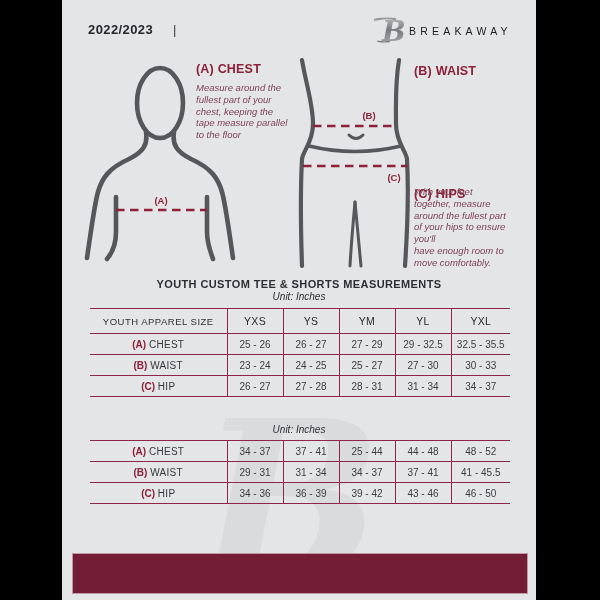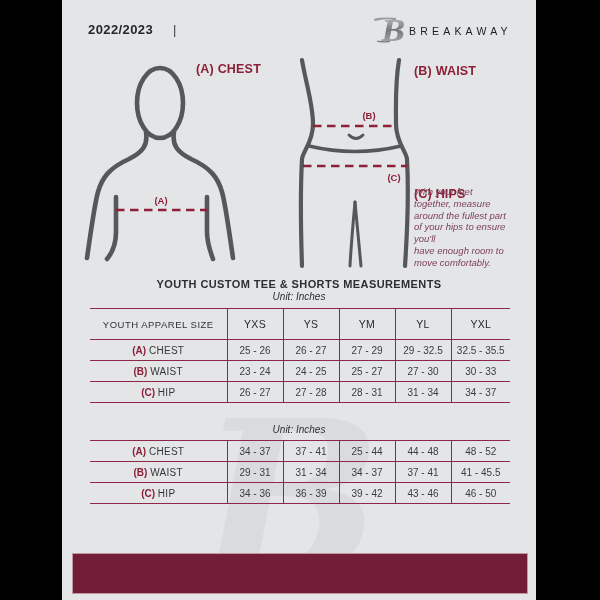--- a/index.html
+++ b/index.html
@@ -28,21 +28,21 @@
   
   .sec-title{position:absolute;left:0;width:474px;text-align:center;font-size:11px;font-weight:bold;
     letter-spacing:.4px;color:#2c2e31;}
   .sec-unit{position:absolute;left:0;width:474px;text-align:center;font-size:10px;font-style:italic;
     font-weight:500;color:#2c2e31;}
 
   
   table.size-table{position:absolute;left:28px;width:420px;border-collapse:collapse;table-layout:fixed;z-index:2;}
   table.size-table td{border-top:1.5px solid var(--line);height:21px;padding:0;text-align:center;
     font-size:10px;color:var(--tink);background:transparent;}
-  table.size-table tr.hrow td{height:31px;}
+  table.size-table tr.hrow td{height:25px;}
   table.size-table tr:last-child td{border-bottom:1.5px solid var(--line);}
   td.val{border-left:1.2px solid var(--line);}
   td.lbl{text-align:left;padding-left:12px;}
   tr.hrow td.lbl{font-size:9.5px;letter-spacing:.5px;color:#2f3134;}
   tr.hrow td.val{font-weight:normal;font-size:10.5px;color:#28292c;letter-spacing:.3px;}
   .mk{color:#8c2038;font-weight:bold;}
   .rlabel{color:#34363a;letter-spacing:.3px;}
 
   .watermark{position:absolute;left:138px;top:392px;font-size:215px;line-height:215px;
     font-family:"DejaVu Serif",serif;font-style:italic;font-weight:bold;
@@ -96,20 +96,25 @@
         <path d="M 60 146 C 58 168, 56 190, 55 210" stroke-width="3"></path>
         <path d="M 60 146 C 62 168, 64 190, 66 210" stroke-width="3"></path>
       </g>
       <line x1="18" y1="70" x2="101" y2="70" stroke="#8e2038" stroke-width="2.6" stroke-dasharray="8.5 5.5"></line>
       <text x="74" y="63" text-anchor="middle" font-size="9.5" font-weight="bold" fill="#8e2038">(B)</text>
       <line x1="8" y1="110" x2="112" y2="110" stroke="#8e2038" stroke-width="2.6" stroke-dasharray="8.5 5.5"></line>
       <text x="99" y="125" text-anchor="middle" font-size="9.5" font-weight="bold" fill="#8e2038">(C)</text>
     </svg>
 
     <div class="guide-h" style="left:134px;top:62px;">(A) CHEST</div>
+    <div class="guide-p" style="left:134px;top:82px;width:120px;">Measure around the
+fullest part of your
+chest, keeping the
+tape measure parallel
+to the floor</div>
 
     <div class="guide-h" style="left:352px;top:64px;">(B) WAIST</div>
 
     <div class="guide-h" style="left:352px;top:158px;margin-top:29px;">(C) HIPS</div>
     <div class="guide-p" style="left:352px;top:186px;width:120px;">With your feet
 together, measure
 around the fullest part
 of your hips to ensure
 you'll
 have enough room to

